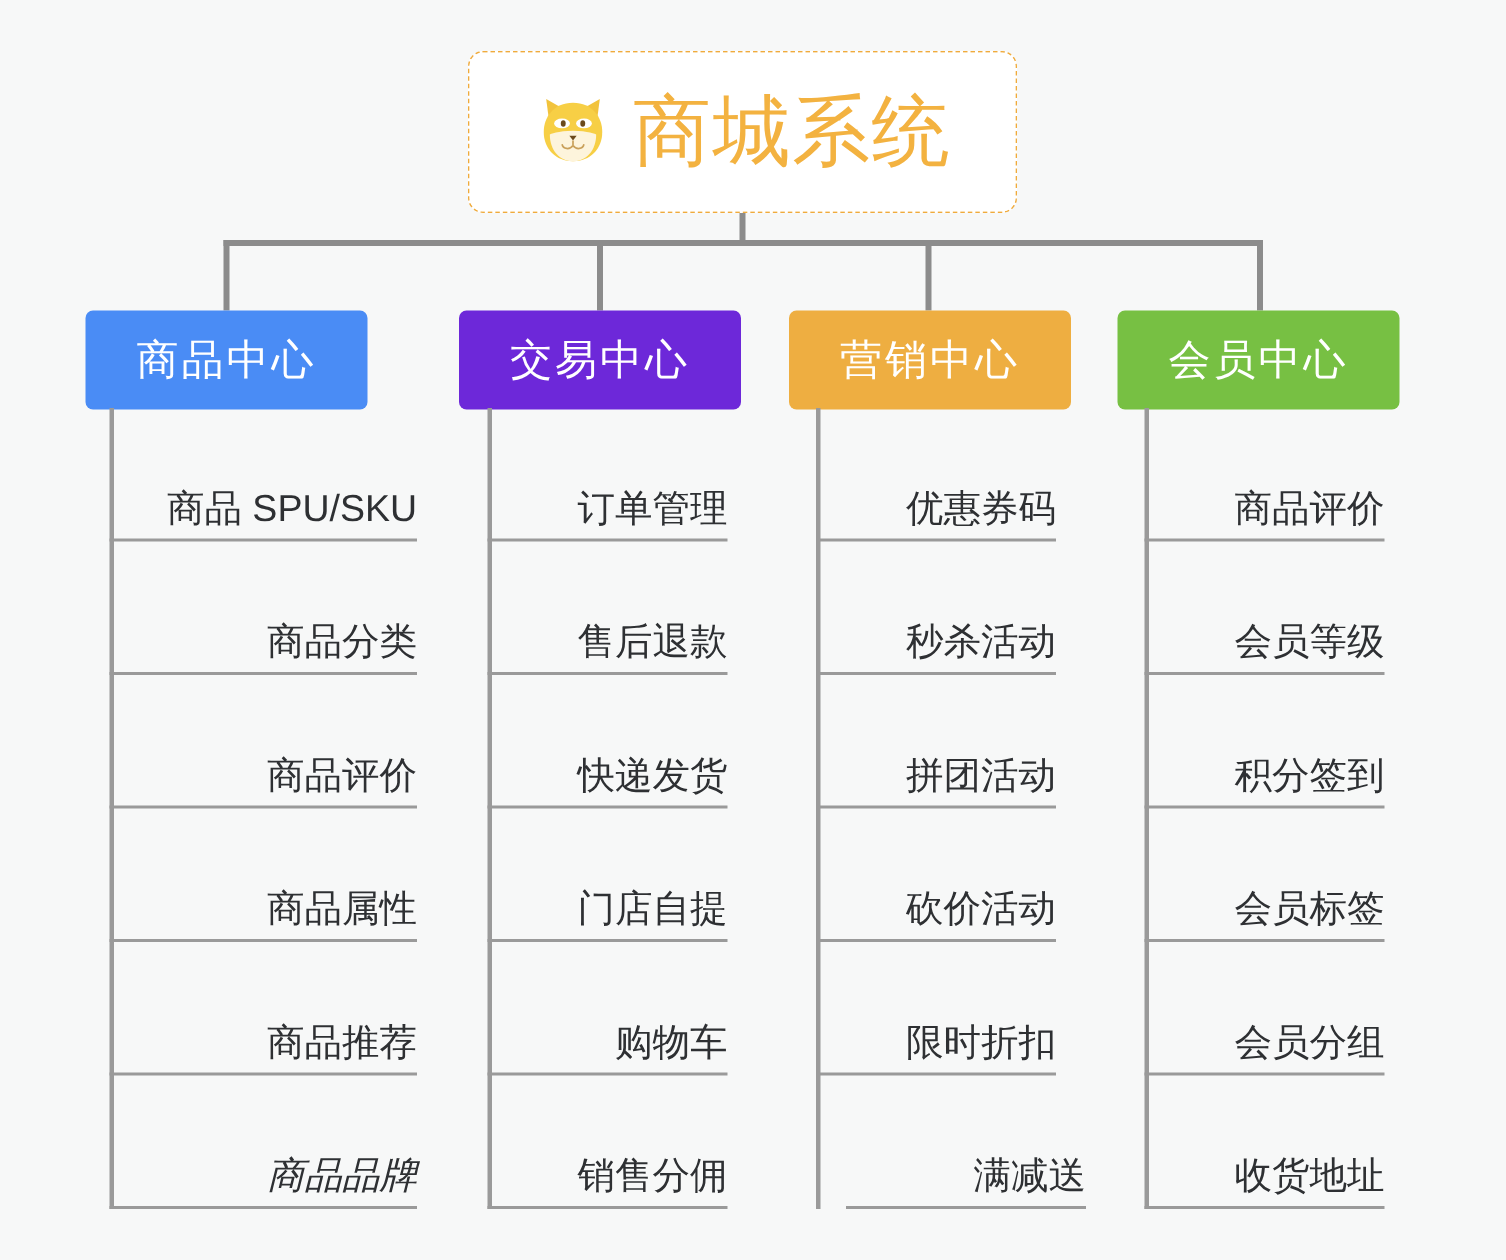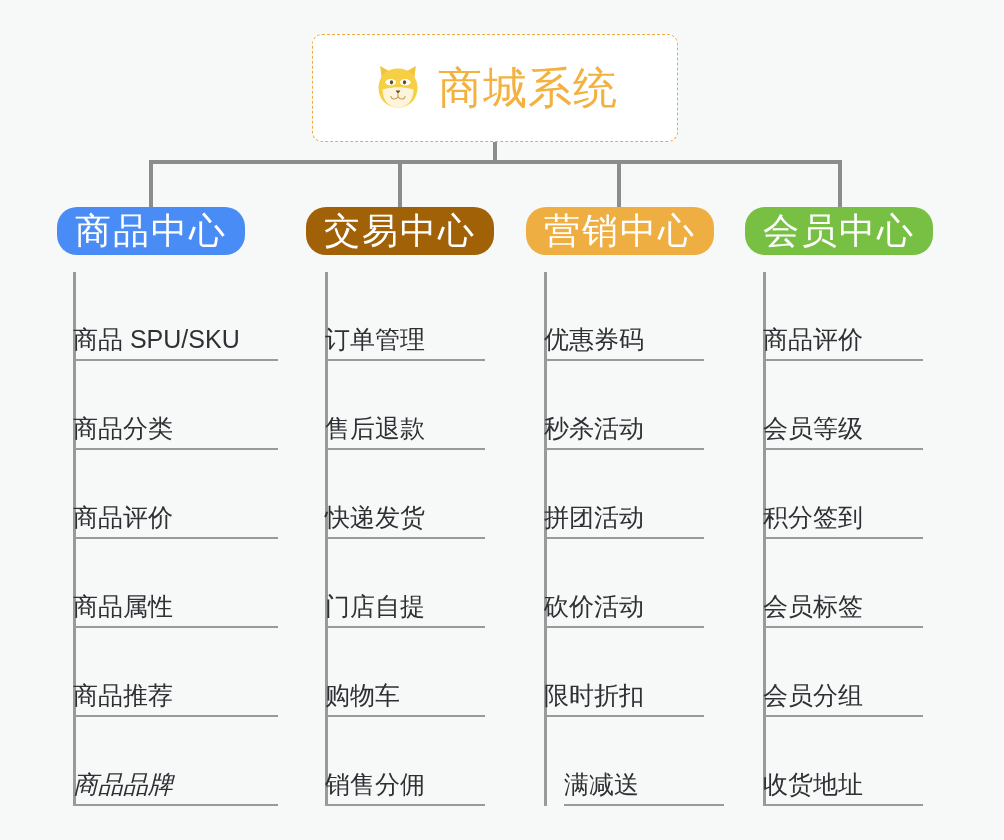--- a/index.html
+++ b/index.html
@@ -37,46 +37,46 @@
     justify-content: center;
     gap: 14px;
   }
   .root-emoji {
     width: 52px;
     height: 52px;
     position: relative;
     flex: 0 0 auto;
   }
   .root-title {
-    font-size: 44px;
+    font-size: 52px;
     line-height: 1;
     color: #f3b240;
     letter-spacing: 1px;
     white-space: nowrap;
   }
 
   
   .line {
     position: absolute;
     background: #8c8c8c;
   }
   .v-line { width: 4px; }
   .h-line { height: 4px; }
 
   
   .cat-box {
     position: absolute;
     top: 207px;
-    height: 48px;
-    border-radius: 20px;
+    height: 66px;
+    border-radius: 5px;
     display: flex;
     align-items: center;
     justify-content: center;
     color: #ffffff;
-    font-size: 36px;
+    font-size: 28px;
     letter-spacing: 2px;
     white-space: nowrap;
   }
 
   
   .leaf-col {
     position: absolute;
     top: 272px;
   }
   .leaf-spine {
@@ -87,21 +87,21 @@
     background: #9a9a9a;
   }
   .leaf-item {
     position: absolute;
     left: 0;
     height: 89px;
     box-sizing: border-box;
     border-bottom: 2px solid #9a9a9a;
     display: flex;
     align-items: flex-end;
-    justify-content: flex-start;
+    justify-content: flex-end;
     padding-bottom: 6px;
   }
   .leaf-label {
     font-size: 25px;
     color: #2e3033;
     white-space: nowrap;
     line-height: 1.1;
   }
 </style>
 </head>
@@ -139,21 +139,21 @@
   <div class="line h-line" style="left: 149px; top: 160px; width: 693px; background: rgb(140, 140, 140);"></div>
 
   <div class="line v-line" style="left: 149px; top: 160px; height: 47px; background: rgb(140, 140, 140);"></div>
   <div class="line v-line" style="left: 398px; top: 160px; height: 47px; background: rgb(140, 140, 140);"></div>
   <div class="line v-line" style="left: 617px; top: 160px; height: 47px; background: rgb(140, 140, 140);"></div>
   <div class="line v-line" style="left: 838px; top: 160px; height: 47px; background: rgb(140, 140, 140);"></div>
 
   <div class="cat-box" id="cat-0" style="left: 57px; width: 188px; background: rgb(74, 140, 245);">
     <span>商品中心</span>
   </div>
-  <div class="cat-box" id="cat-1" style="left: 306px; width: 188px; background: #a16207;">
+  <div class="cat-box" id="cat-1" style="left: 306px; width: 188px; background: #6d28d9;">
     <span>交易中心</span>
   </div>
   <div class="cat-box" id="cat-2" style="left: 526px; width: 188px; background: rgb(238, 174, 65);">
     <span>营销中心</span>
   </div>
   <div class="cat-box" id="cat-3" style="left: 745px; width: 188px; background: rgb(119, 192, 67);">
     <span>会员中心</span>
   </div>
 
   <div class="leaf-col" id="col-0" style="left: 73px; width: 205px; height: 534px;">

